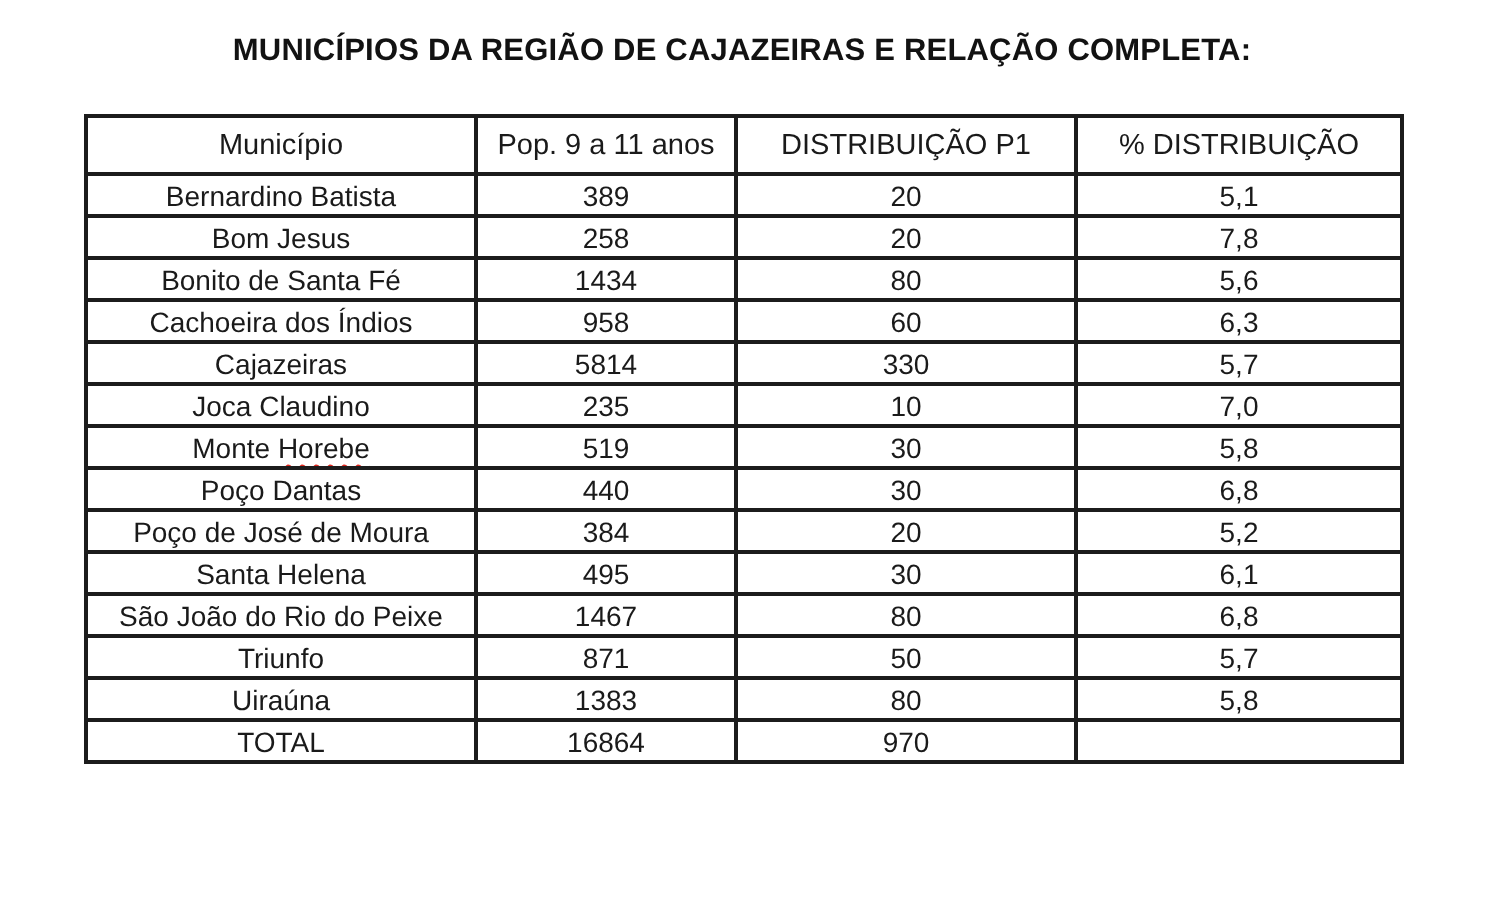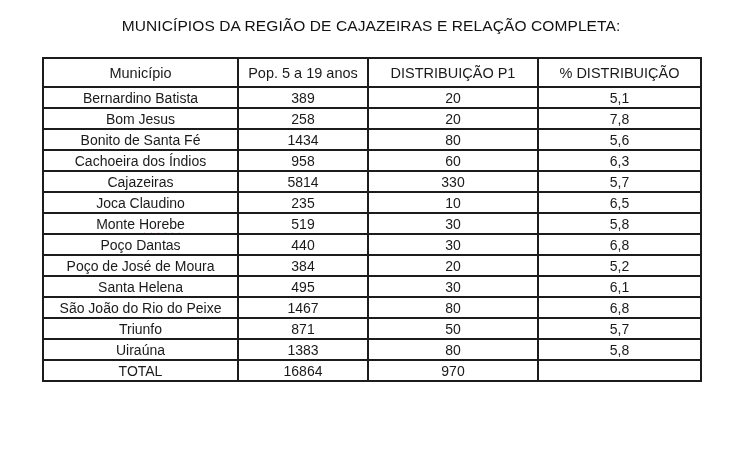--- a/index.html
+++ b/index.html
@@ -15,21 +15,21 @@
     color: #1a1a1a;
     overflow: hidden;
   }
   .page-title {
     position: absolute;
     top: 17px;
     left: 0;
     width: 742px;
     text-align: center;
     font-size: 15.5px;
-    font-weight: normal;
+    font-weight: bold;
     color: #121212;
     letter-spacing: 0.1px;
   }
   table.doc-table {
     position: absolute;
     left: 42px;
     top: 57px;
     width: 658px;
     border-collapse: collapse;
     table-layout: fixed;
@@ -73,21 +73,21 @@
 <table class="doc-table">
   <colgroup>
       <col style="width: 195px;">
       <col style="width: 130px;">
       <col style="width: 170px;">
       <col style="width: 163px;">
     </colgroup>
   <thead>
     <tr>
         <th>Município</th>
-        <th>Pop. 5 a 19 anos</th>
+        <th>Pop. 9 a 11 anos</th>
         <th>DISTRIBUIÇÃO P1</th>
         <th>% DISTRIBUIÇÃO</th>
       </tr>
   </thead>
   <tbody>
       <tr>
         <td>Bernardino Batista</td>
         <td>389</td>
         <td>20</td>
         <td>5,1</td>
@@ -113,21 +113,21 @@
       <tr>
         <td>Cajazeiras</td>
         <td>5814</td>
         <td>330</td>
         <td>5,7</td>
       </tr>
       <tr>
         <td>Joca Claudino</td>
         <td>235</td>
         <td>10</td>
-        <td>6,5</td>
+        <td>7,0</td>
       </tr>
       <tr>
         <td>Monte <span class="spell-error">Horebe</span></td>
         <td>519</td>
         <td>30</td>
         <td>5,8</td>
       </tr>
       <tr>
         <td>Poço Dantas</td>
         <td>440</td>

